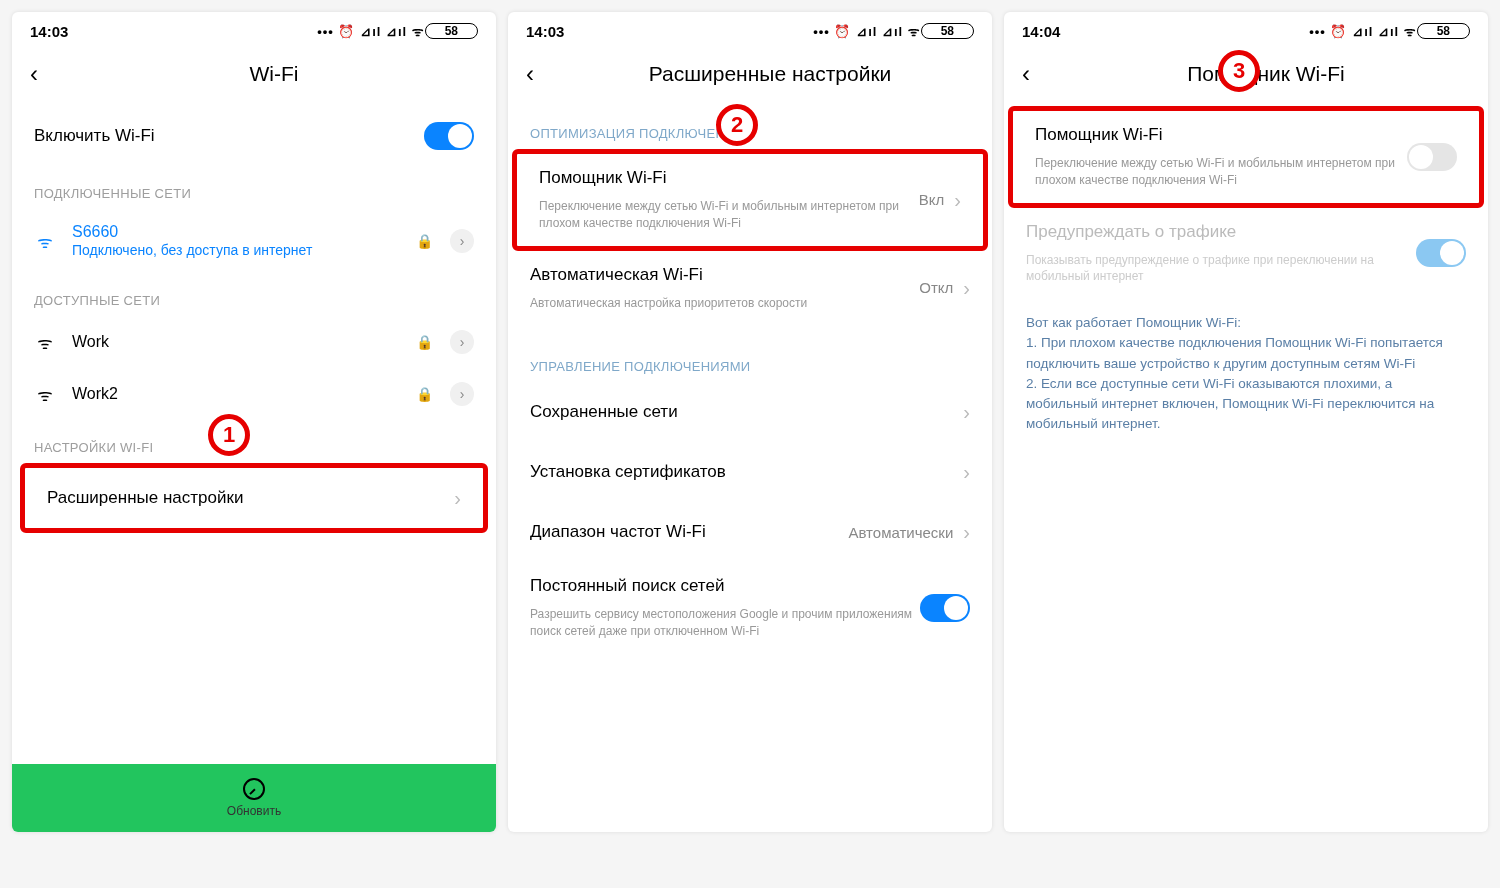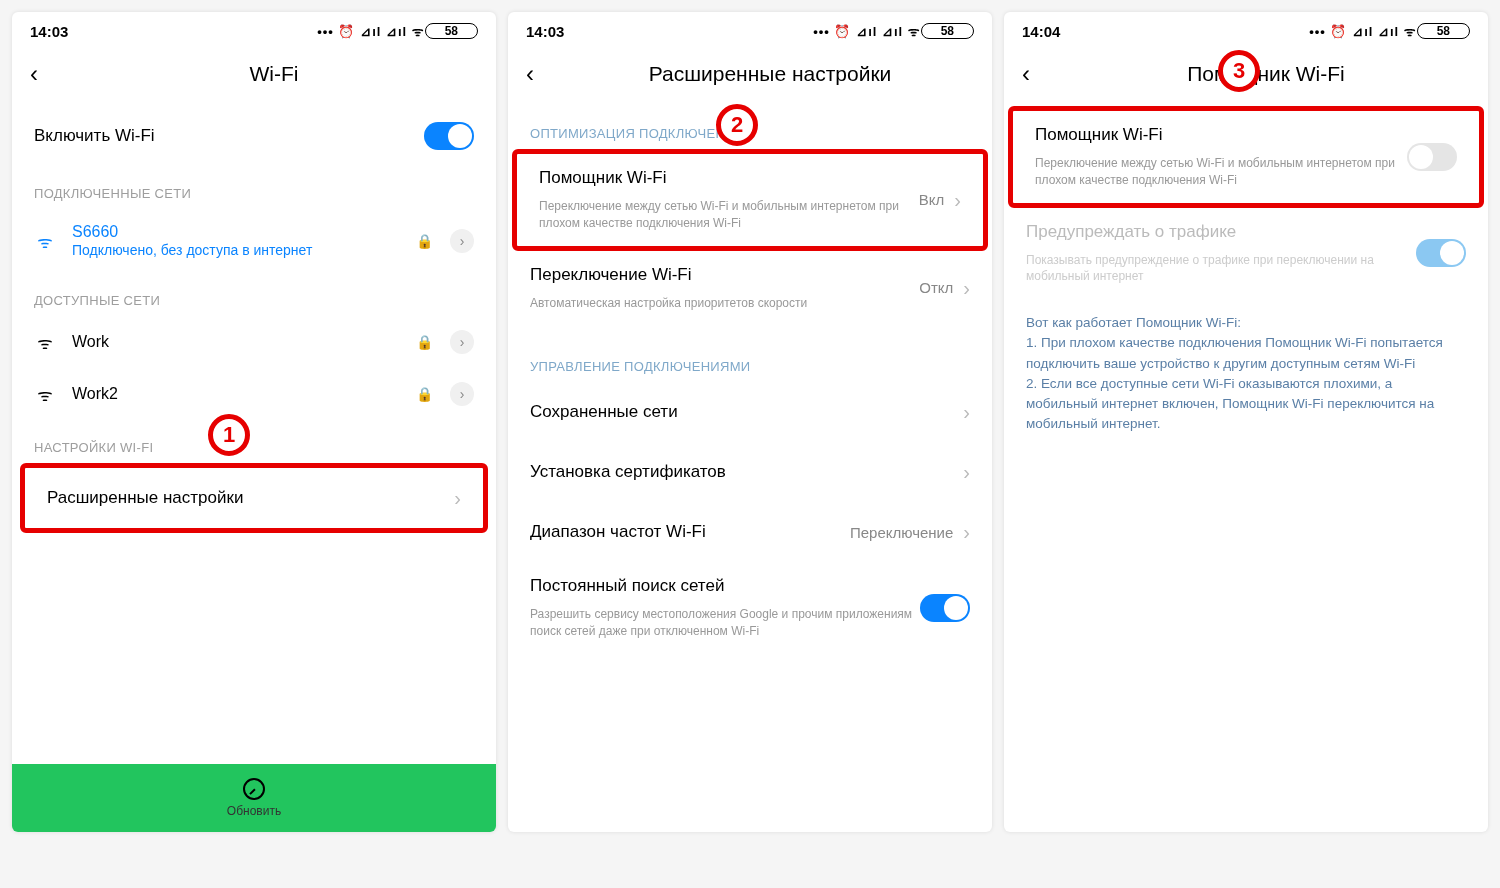--- a/index.html
+++ b/index.html
@@ -339,21 +339,21 @@
       </div>
       <div class="row-trail" style="align-self:center;">
         <span class="row-value">Вкл</span>
         <span class="chevron">›</span>
       </div>
     </div>
   </div>
 
   <div class="row row-multiline">
     <div class="row-text-block">
-      <div class="row-label">Переключение Wi-Fi</div>
+      <div class="row-label">Автоматическая Wi-Fi</div>
       <div class="row-sub">Автоматическая настройка приоритетов скорости</div>
     </div>
     <div class="row-trail" style="align-self:center;">
       <span class="row-value">Откл</span>
       <span class="chevron">›</span>
     </div>
   </div>
 
   <div class="spacer"></div>
   <div class="section-label blue">УПРАВЛЕНИЕ ПОДКЛЮЧЕНИЯМИ</div>
@@ -364,21 +364,21 @@
   </div>
 
   <div class="row">
     <span class="row-label">Установка сертификатов</span>
     <span class="chevron">›</span>
   </div>
 
   <div class="row">
     <span class="row-label">Диапазон частот Wi-Fi</span>
     <div class="row-trail">
-      <span class="row-value">Переключение</span>
+      <span class="row-value">Автоматически</span>
       <span class="chevron">›</span>
     </div>
   </div>
 
   <div class="row row-multiline">
     <div class="row-text-block">
       <div class="row-label">Постоянный поиск сетей</div>
       <div class="row-sub">Разрешить сервису местоположения Google и прочим приложениям поиск сетей даже при отключенном Wi-Fi</div>
     </div>
     <span class="toggle on" style="align-self:center;flex-shrink:0;"></span>

